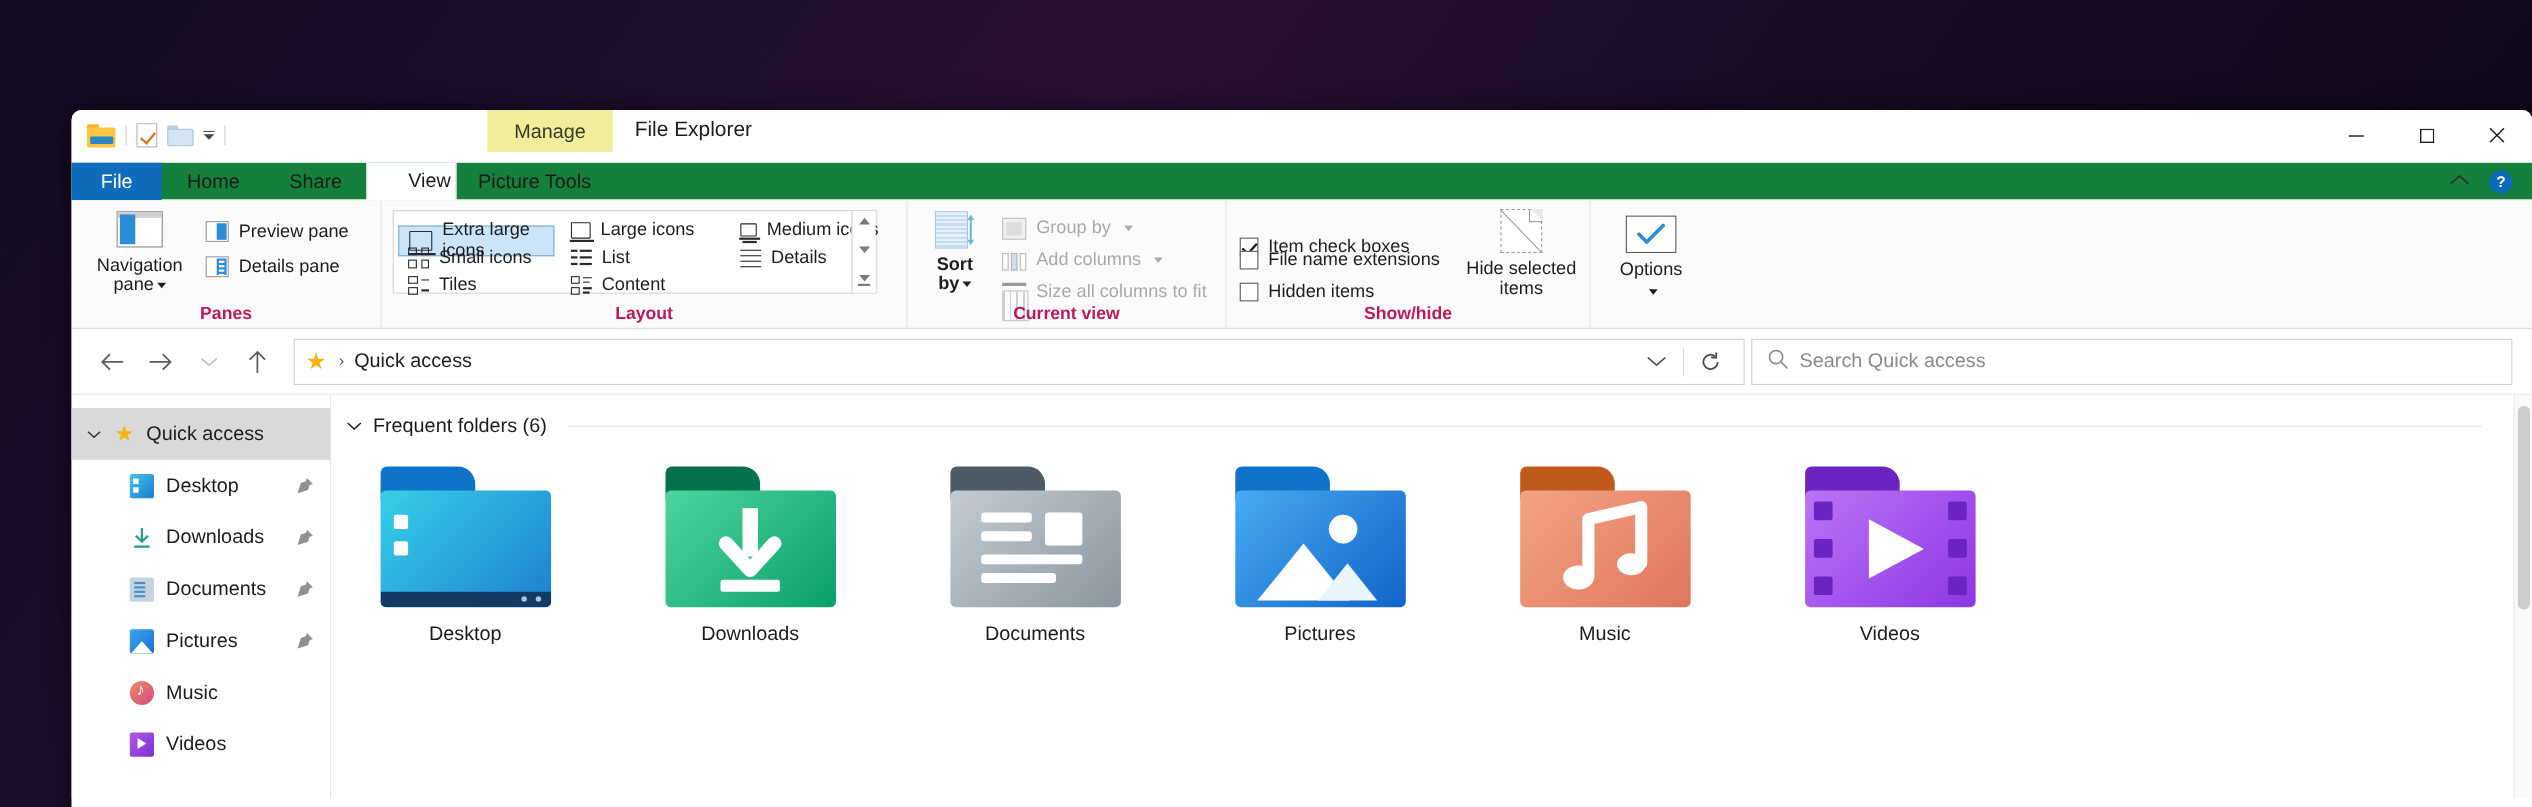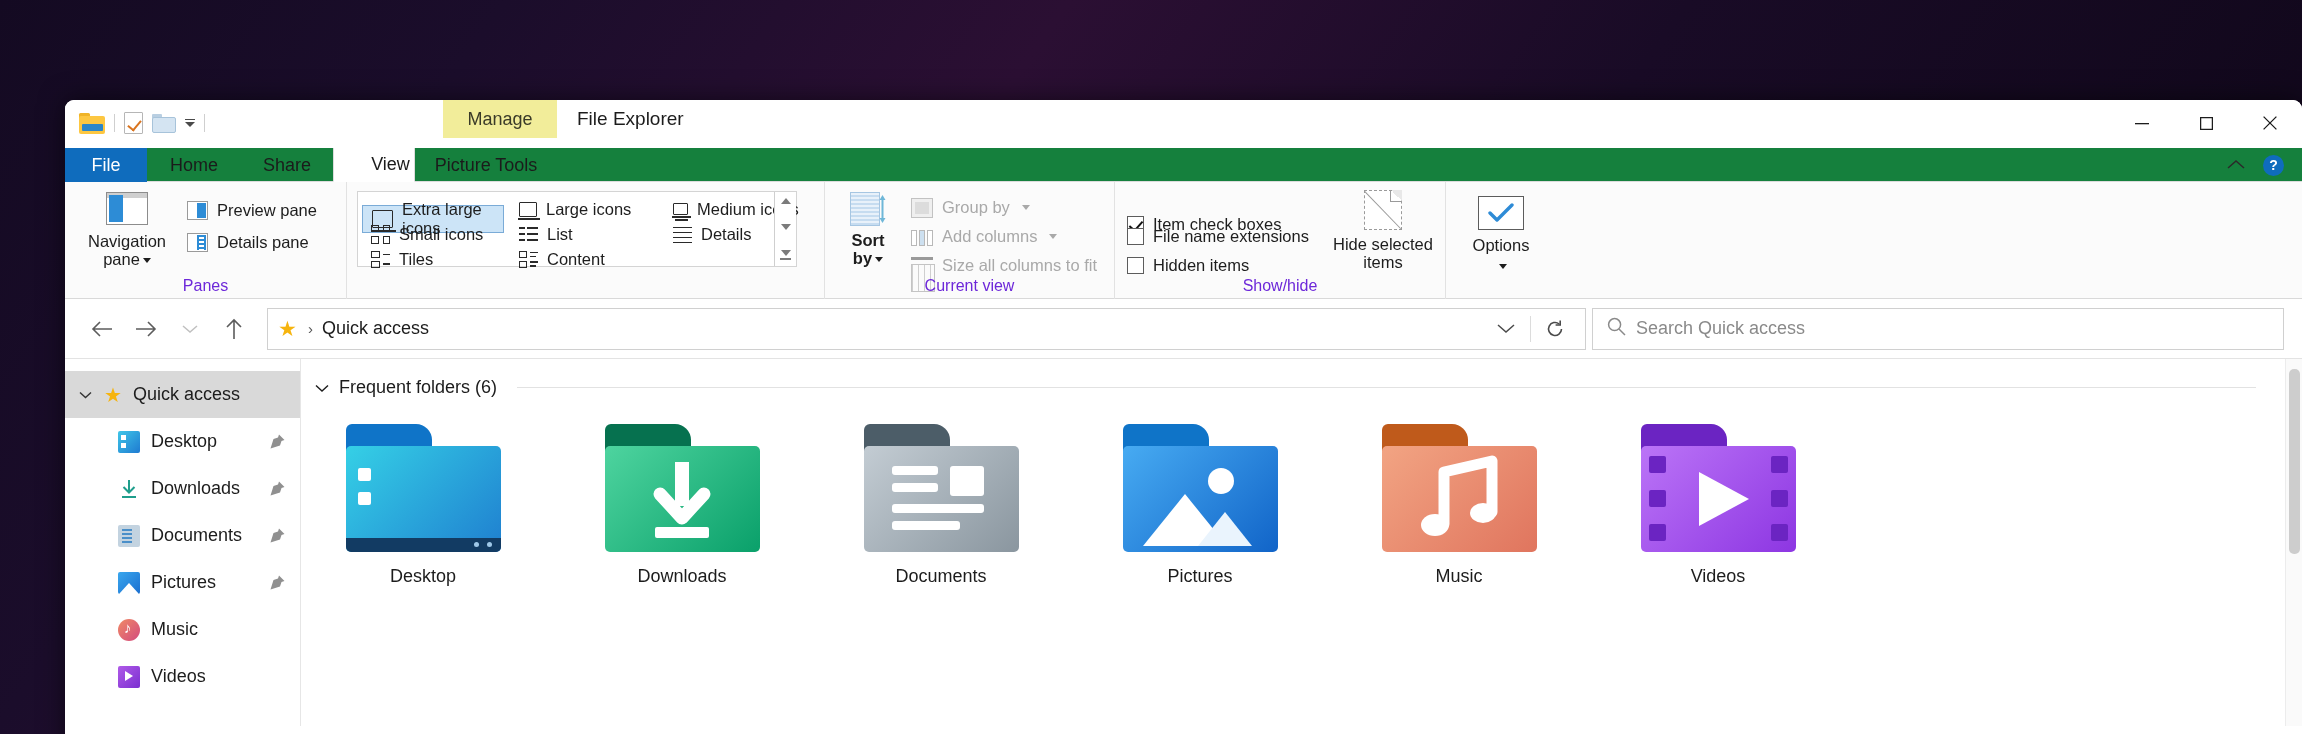--- a/index.html
+++ b/index.html
@@ -130,21 +130,21 @@
     height: 117px; position: relative;
     background: #fbfbfb;
     border-bottom: 1px solid #d9d9d9;
   }
   .rgroup {
     position: absolute; top: 0; height: 117px;
     border-right: 1px solid #e2e2e2;
   }
   .rgroup-label {
     position: absolute; bottom: 4px; left: 0; width: 100%;
-    text-align: center; font-size: 16px; color: #6d28d9;
+    text-align: center; font-size: 16px; color: #be185d; font-weight: bold;
   }
   .big-btn {
     display: flex; flex-direction: column; align-items: center;
     cursor: default;
   }
   .big-label {
     font-size: 16.5px; color: #1d1d1d; text-align: center; line-height: 1.08;
   }
   .mini-row {
     display: flex; align-items: center; gap: 9px;
@@ -543,20 +543,21 @@
 
         <div class="layout-scroll">
           <span class="tri up"></span>
           <span class="tri dn"></span>
           <span class="tri-bar">
             <span class="tri dn"></span>
               <span class="b"></span>
           </span>
         </div>
       </div>
+      <div class="rgroup-label">Layout</div>
     </div>
 
     <div class="rgroup" style="left:760px;width:290px;">
       <div class="big-btn" style="position:absolute;left:12px;top:10px;width:62px;font-weight:bold;">
         <div class="ico-sort">
           <div class="page"></div>
           <svg class="arrow" viewBox="0 0 7 30" width="7" height="30">
             <path d="M3.5 1 L6.5 6 L0.5 6 Z" fill="#6fb7d8"></path>
             <rect x="2.5" y="6" width="2" height="18" fill="#6fb7d8"></rect>
             <path d="M3.5 29 L6.5 24 L0.5 24 Z" fill="#6fb7d8"></path>

